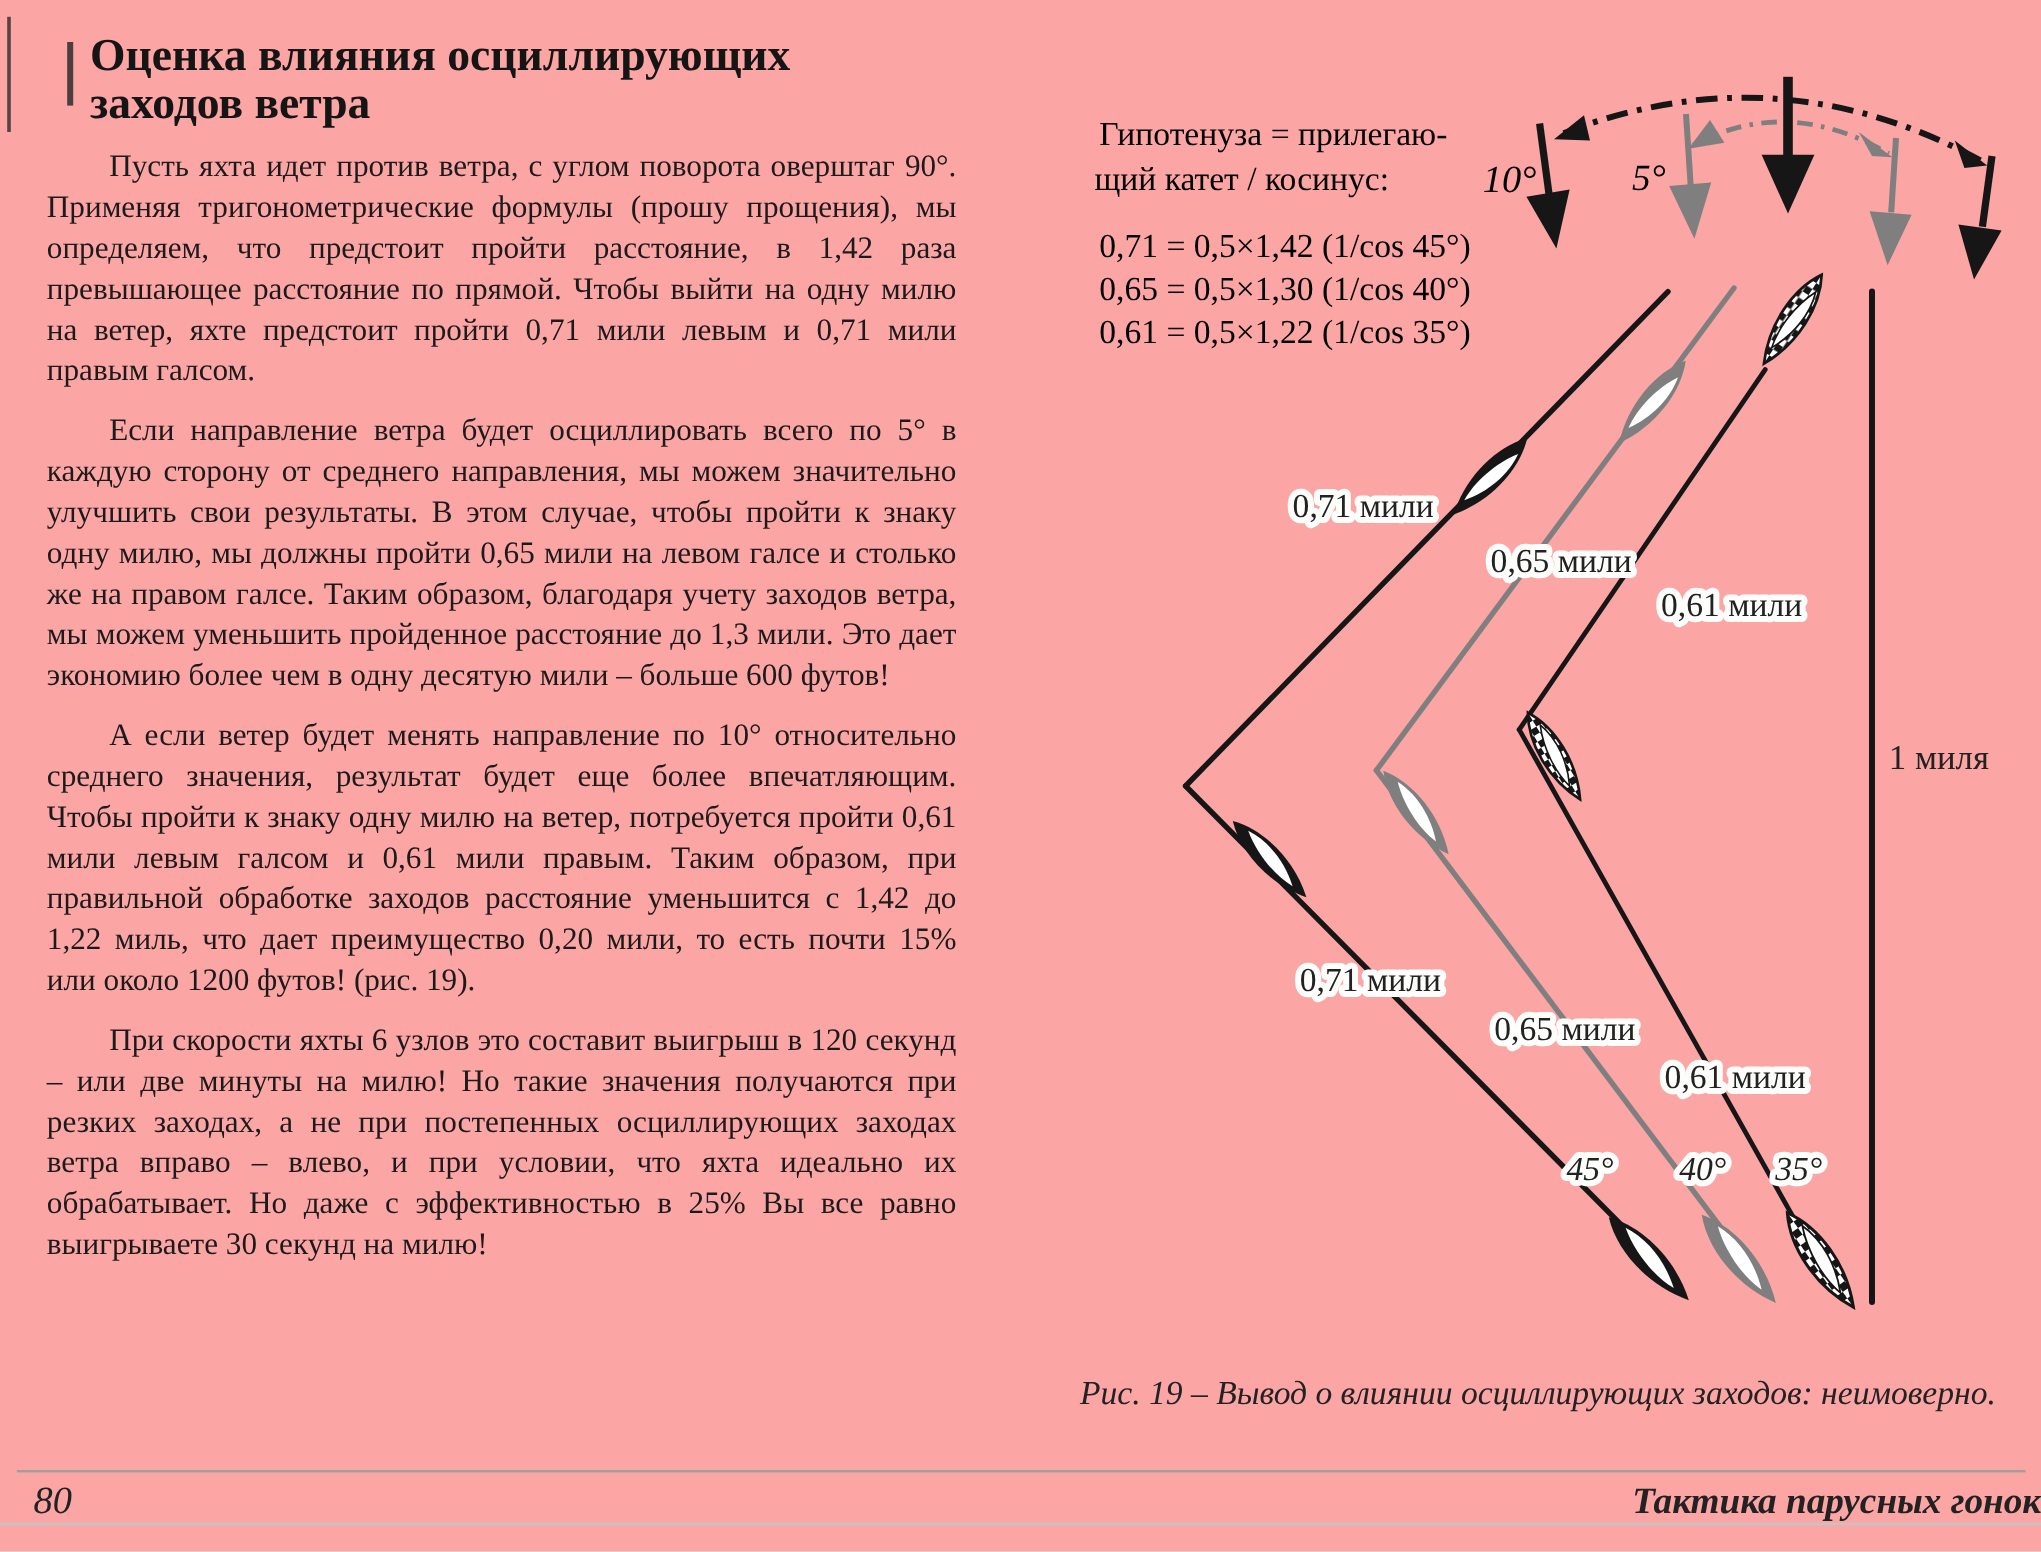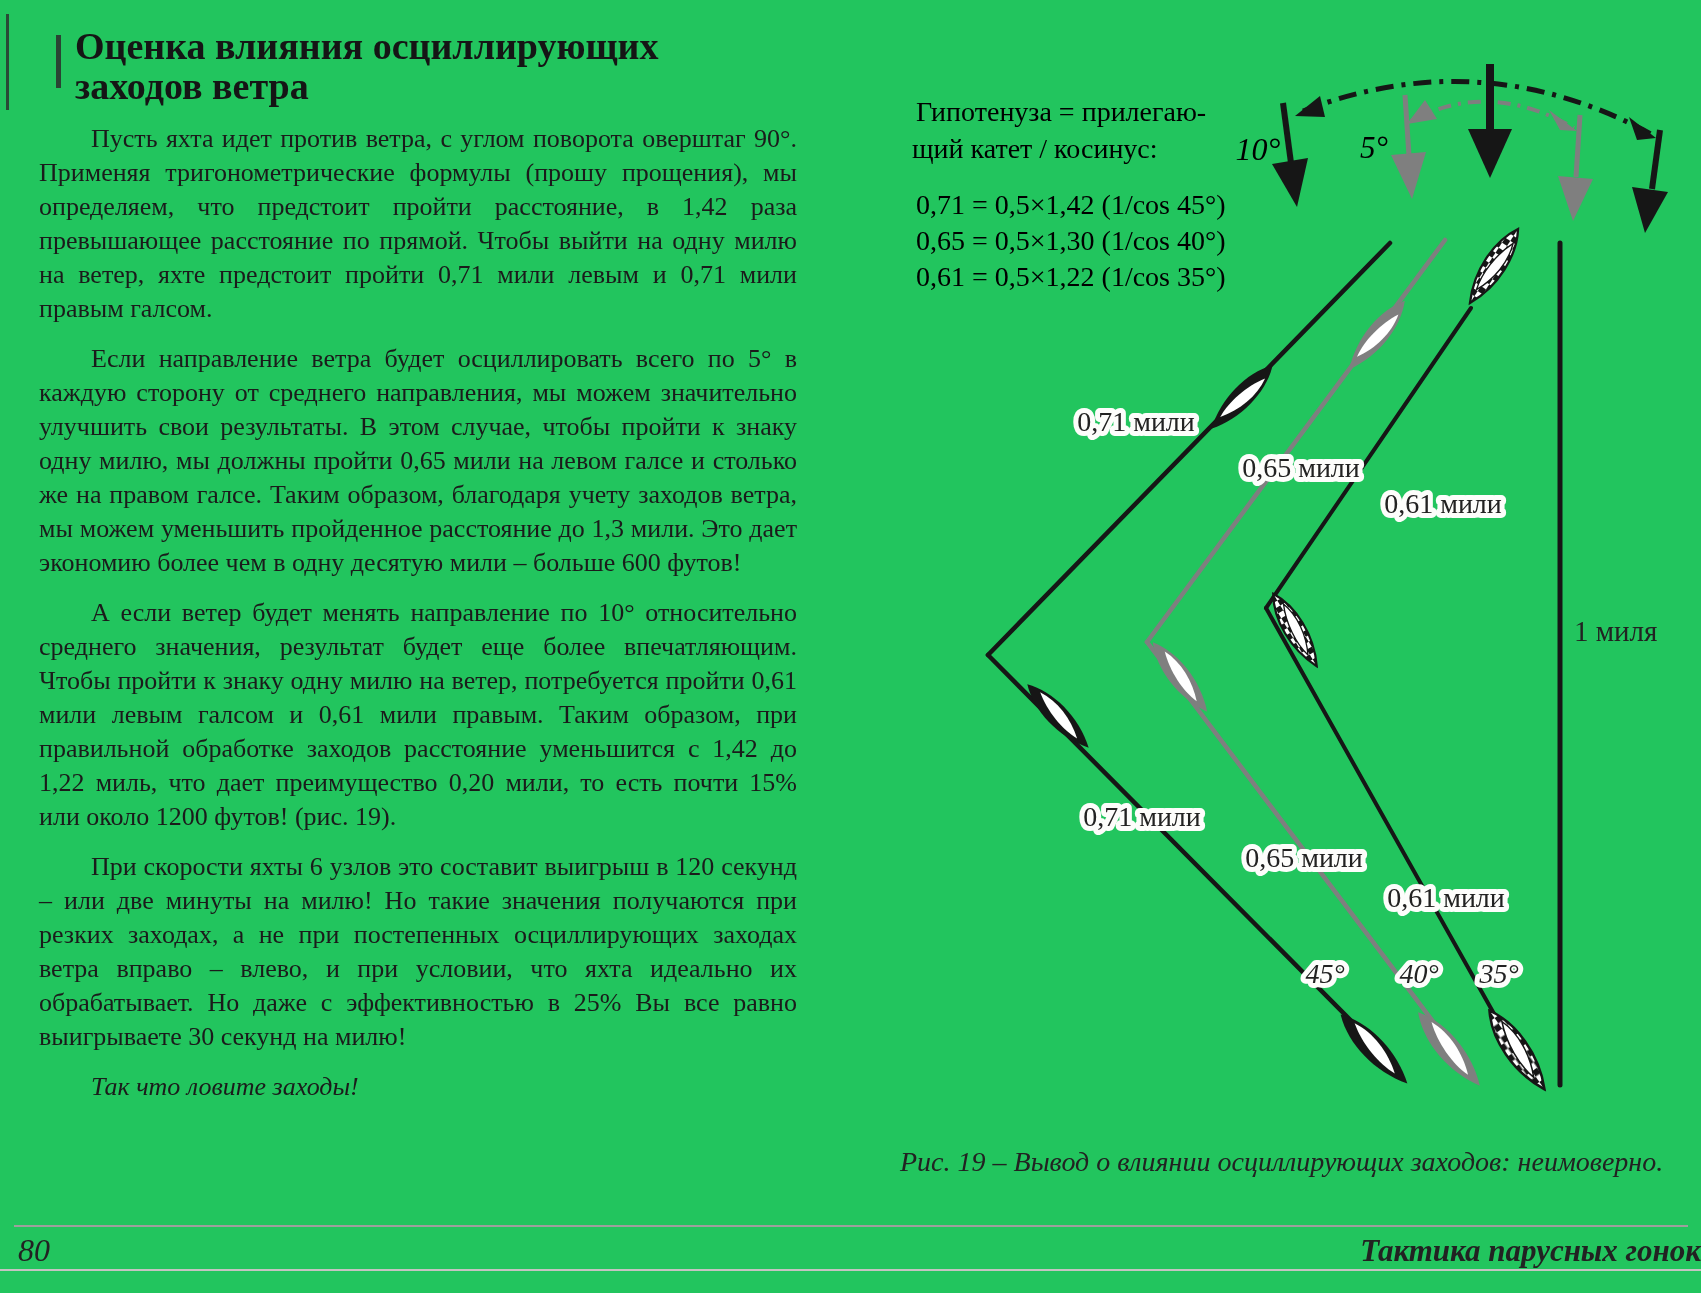--- a/index.html
+++ b/index.html
@@ -1,33 +1,33 @@
 <!DOCTYPE html>
 <html><head>
 <meta charset="utf-8">
 <style>
   html,body{margin:0;padding:0;background:#e8e8e4;}
-  #page{position:relative;width:1701px;height:1293px;background:#22c55e;overflow:hidden;
+  #page{position:relative;width:1701px;height:1293px;background:#fca5a5;overflow:hidden;
         font-family:"Liberation Serif","DejaVu Serif",serif;color:#1c1c1c;text-decoration:underline;}
   
   #text-col{position:absolute;left:23px;top:26px;width:790px;}
   #article-title{margin:0 0 4px 52px;font-size:38px;line-height:40px;font-weight:700;color:#151515;width:700px;}
   .para{margin:16px;font-size:26px;line-height:34px;text-align:justify;text-indent:52px;color:#1b1b1b;}
   .para.closing{font-style:italic;text-align:left;}
   
   #fig-svg{position:absolute;left:0;top:0;}
   .svgtext{font-family:"Liberation Serif","DejaVu Serif",serif;}
   
   #fig-caption{position:absolute;left:900px;top:1146px;width:772px;text-align:left;
                font-style:italic;font-size:28px;color:#222;}
   
   .rule{position:absolute;background:#9f9f9d;}
   #footer-rule-top{left:14px;top:1225px;width:1674px;height:2px;}
   #footer-rule-bottom{left:0px;top:1269px;width:1701px;height:2px;background:#c4c4c1;}
-  #page-number{position:absolute;left:18px;top:1232px;font-style:italic;font-size:32px;color:#222;}
+  #page-number{position:absolute;left:28px;top:1232px;font-style:italic;font-size:32px;color:#222;}
   #running-title{position:absolute;left:0;top:1233px;width:1701px;text-align:right;
                  font-style:italic;font-weight:600;font-size:31px;color:#222;}
   
   .artifact{position:absolute;background:#2c2c2c;}
   #artifact-edge{left:6px;top:14px;width:3px;height:96px;opacity:.8;}
   #artifact-title{left:56px;top:35px;width:5px;height:53px;opacity:.85;}
 </style>
 </head>
 <body>
 
@@ -35,21 +35,20 @@
 
   <div class="artifact" id="artifact-edge"></div>
   <div class="artifact" id="artifact-title"></div>
 
   <div id="text-col">
     <h1 id="article-title">Оценка влияния осциллирующих заходов ветра</h1>
     <p class="para">Пусть яхта идет против ветра, с углом поворота оверштаг 90°. Применяя тригонометрические формулы (прошу прощения), мы определяем, что предстоит пройти расстояние, в 1,42 раза превышающее расстояние по прямой. Чтобы выйти на одну милю на ветер, яхте предстоит пройти 0,71 мили левым и 0,71 мили правым галсом.</p>
     <p class="para">Если направление ветра будет осциллировать всего по 5° в каждую сторону от среднего направления, мы можем значительно улучшить свои результаты. В этом случае, чтобы пройти к знаку одну милю, мы должны пройти 0,65 мили на левом галсе и столько же на правом галсе. Таким образом, благодаря учету заходов ветра, мы можем уменьшить пройденное расстояние до 1,3 мили. Это дает экономию более чем в одну десятую мили – больше 600 футов!</p>
     <p class="para">А если ветер будет менять направление по 10° относительно среднего значения, результат будет еще более впечатляющим. Чтобы пройти к знаку одну милю на ветер, потребуется пройти 0,61 мили левым галсом и 0,61 мили правым. Таким образом, при правильной обработке заходов расстояние уменьшится с 1,42 до 1,22 миль, что дает преимущество 0,20 мили, то есть почти 15% или около 1200 футов! (рис. 19).</p>
     <p class="para">При скорости яхты 6 узлов это составит выигрыш в 120 секунд – или две минуты на милю! Но такие значения получаются при резких заходах, а не при постепенных осциллирующих заходах ветра вправо – влево, и при условии, что яхта идеально их обрабатывает. Но даже с эффективностью в 25% Вы все равно выигрываете 30 секунд на милю!</p>
-    <p class="para closing">Так что ловите заходы!</p>
   </div>
 
   <svg id="fig-svg" width="1701" height="1293" viewBox="0 0 1701 1293">
     <defs>
       <path id="hull" d="M0,-48 C15,-23 16,16 0,48 C-16,16 -15,-23 0,-48 Z"></path>
       <path id="sail" d="M4,-32 C11,-12 8,12 -2,32 C-7,14 -5,-12 4,-32 Z"></path>
       <pattern id="checker" width="13" height="13" patternUnits="userSpaceOnUse">
         <rect width="13" height="13" fill="#ffffff"></rect>
         <rect width="6.5" height="6.5" fill="#161616"></rect>
         <rect x="6.5" y="6.5" width="6.5" height="6.5" fill="#161616"></rect>

